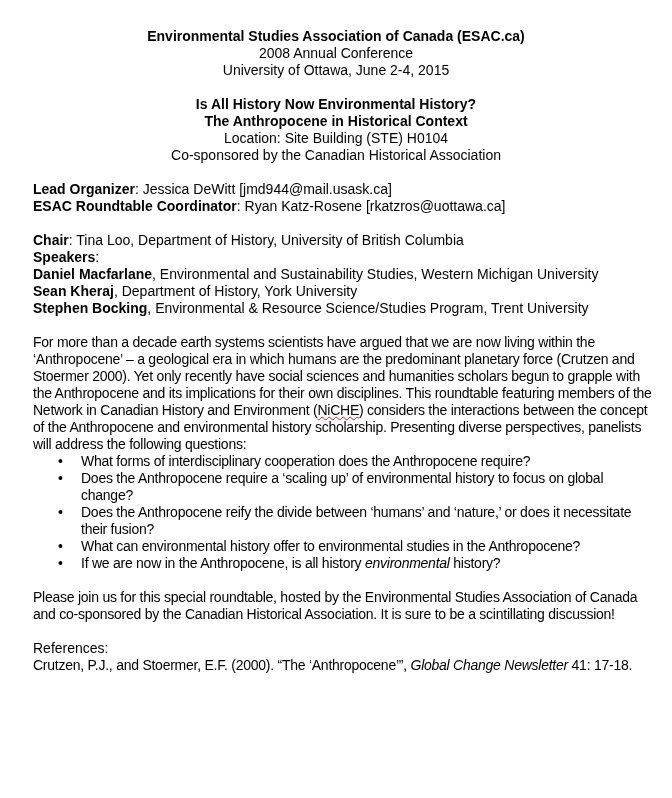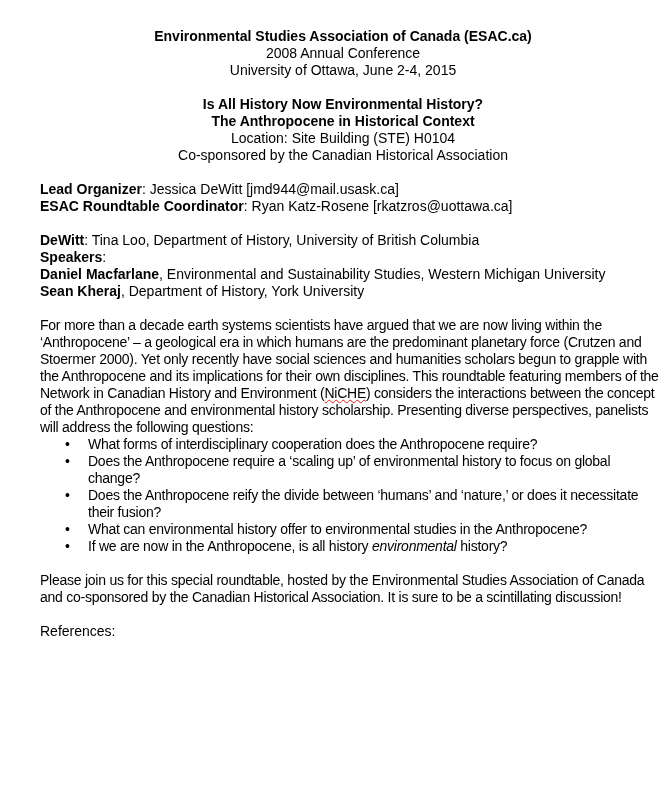--- a/index.html
+++ b/index.html
@@ -1,18 +1,18 @@
 <!DOCTYPE html>
 <html><head>
 <meta charset="utf-8">
 <style>
   html, body { margin:0; padding:0; background:#ffffff; }
   body { width:672px; height:798px; overflow:hidden; position:relative;
          font-family:"Liberation Sans", sans-serif; color:#000; font-size:14px; }
-  .page { position:absolute; left:33px; top:28px; width:620px; line-height:17px; font-stretch:condensed;margin-left:7px; }
+  .page { position:absolute; left:33px; top:28px; width:620px; line-height:17px; font-stretch:condensed; }
   .center { text-align:center; width:606px; }
   .b { font-weight:bold; }
   .gap { height:17px; }
   p { margin:0; }
   .text-block { letter-spacing:-0.25px; }
   ul { margin:0; padding-left:48px; list-style:none; }
   li { position:relative; padding-left:0; letter-spacing:-0.25px; }
   li::before { content:"\2022"; position:absolute; left:-23px; }
   .spell { text-decoration: underline wavy #d02020; text-decoration-thickness:1px;text-align:right; }
   i { font-style:italic; }
@@ -33,35 +33,37 @@
   </div>
   <div class="gap"></div>
 
   <div>
     <p><span class="b">Lead Organizer</span><span>: Jessica DeWitt [jmd944@mail.usask.ca]</span></p>
     <p><span class="b">ESAC Roundtable Coordinator</span><span>: Ryan Katz-Rosene [rkatzros@uottawa.ca]</span></p>
   </div>
   <div class="gap"></div>
 
   <div>
-    <p><span class="b">DeWitt</span><span>: Tina Loo, Department of History, University of British Columbia</span></p>
+    <p><span class="b">Chair</span><span>: Tina Loo, Department of History, University of British Columbia</span></p>
     <p><span class="b">Speakers</span><span>:</span></p>
     <p><span class="b">Daniel Macfarlane</span><span>, Environmental and Sustainability Studies, Western Michigan University</span></p>
     <p><span class="b">Sean Kheraj</span><span>, Department of History, York University</span></p>
+    <p><span class="b">Stephen Bocking</span><span>, Environmental &amp; Resource Science/Studies Program, Trent University</span></p>
   </div>
   <div class="gap"></div>
 
   <p class="text-block"><span>For more than a decade earth systems scientists have argued that we are now living within the ‘Anthropocene’ – a geological era in which humans are the predominant planetary force (Crutzen and Stoermer 2000). Yet only recently have social sciences and humanities scholars begun to grapple with the Anthropocene and its implications for their own disciplines. This roundtable featuring members of the Network in Canadian History and Environment (</span><span class="spell">NiCHE</span><span>) considers the interactions between the concept of the Anthropocene and environmental history scholarship. Presenting diverse perspectives, panelists will address the following questions:</span></p>
 
   <ul>
     <li>What forms of interdisciplinary cooperation does the Anthropocene require?</li>
     <li> Does the Anthropocene require a ‘scaling up’ of environmental history to focus on global change?</li>
     <li>Does the Anthropocene reify the divide between ‘humans’ and ‘nature,’ or does it necessitate their fusion?</li>
     <li>What can environmental history offer to environmental studies in the Anthropocene?</li>
     <li><span>If we are now in the Anthropocene, is all history </span><i>environmental</i><span> history?</span></li>
   </ul>
   <div class="gap"></div>
 
   <p class="text-block">Please join us for this special roundtable, hosted by the Environmental Studies Association of Canada and co-sponsored by the Canadian Historical Association. It is sure to be a scintillating discussion!</p>
   <div class="gap"></div>
 
   <p>References:</p>
+  <p class="text-block"><span>Crutzen, P.J., and Stoermer, E.F. (2000). “The ‘Anthropocene’”, </span><i>Global Change Newsletter</i><span> 41: 17-18.</span></p>
 </div>
 
 </body></html>

